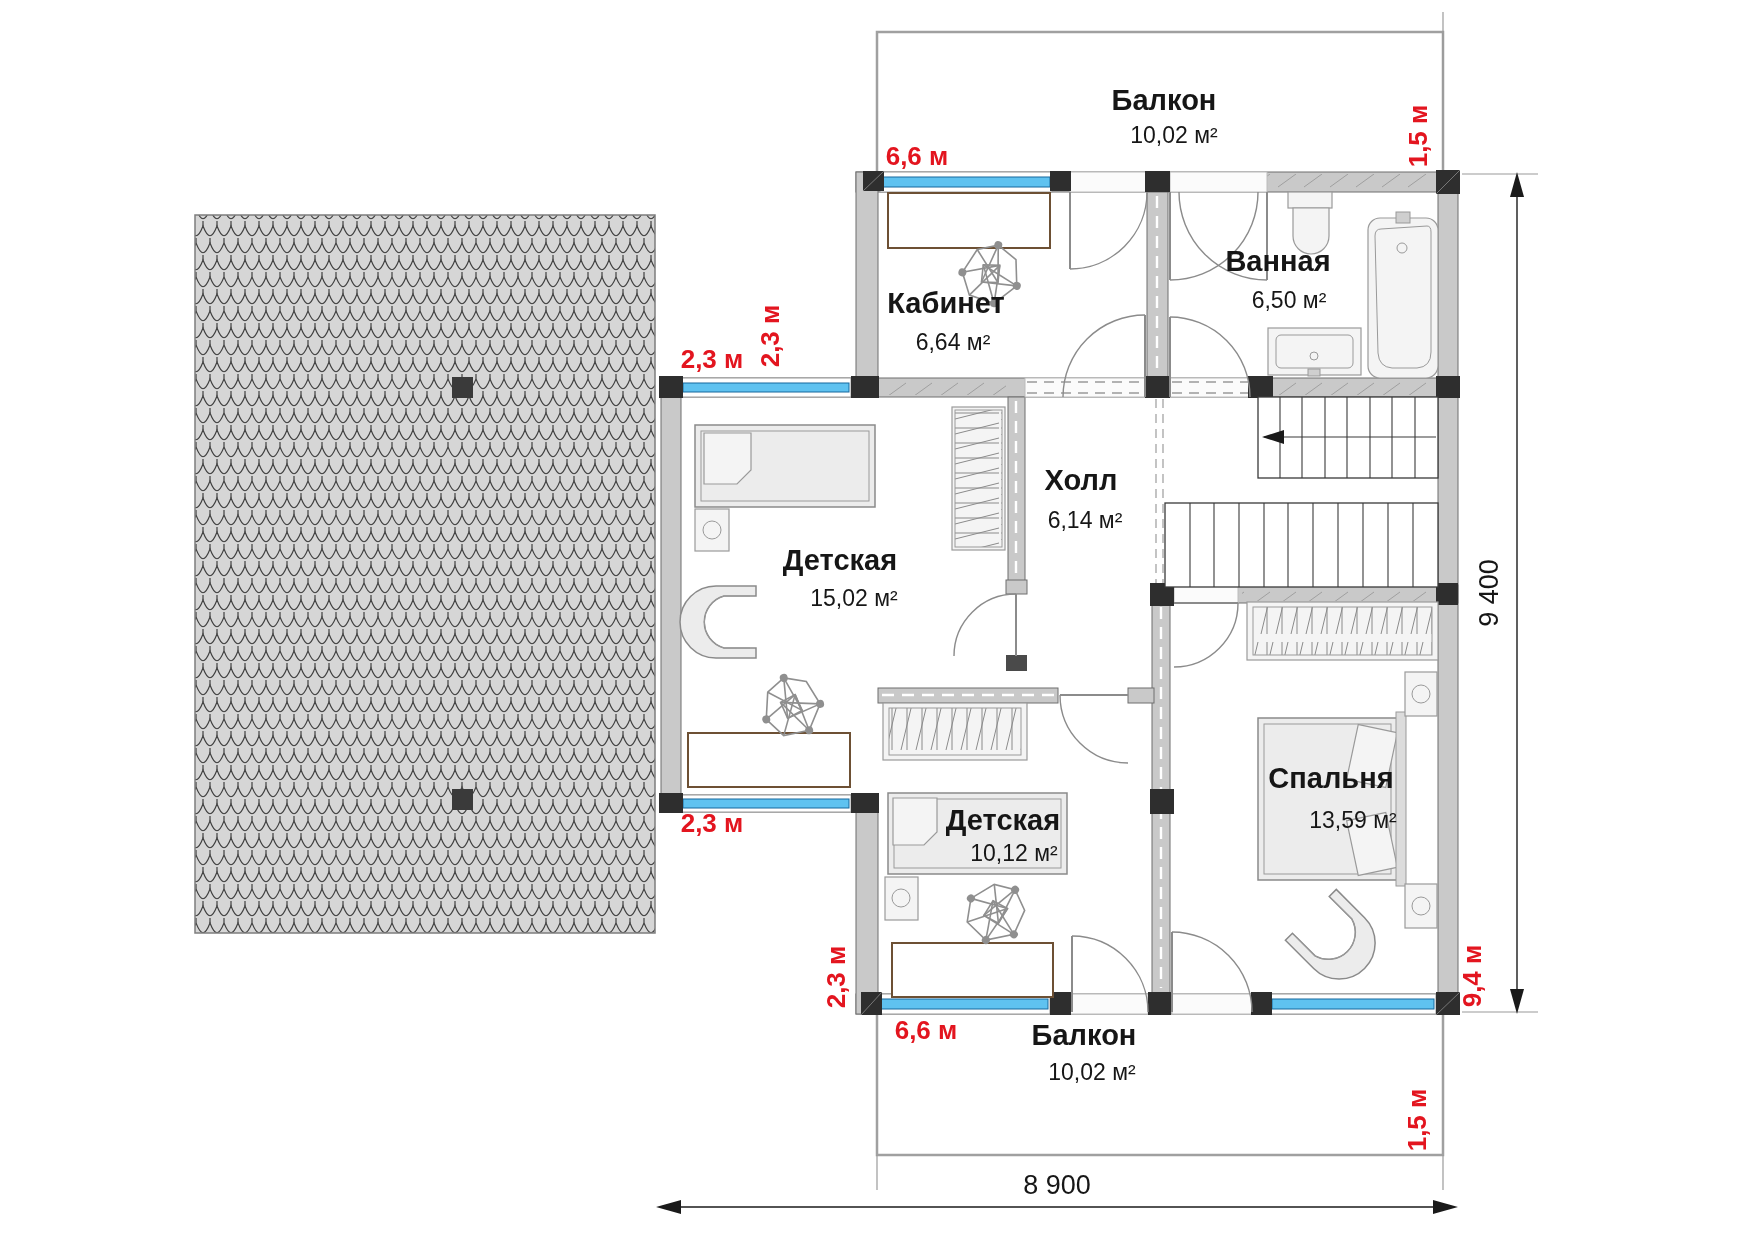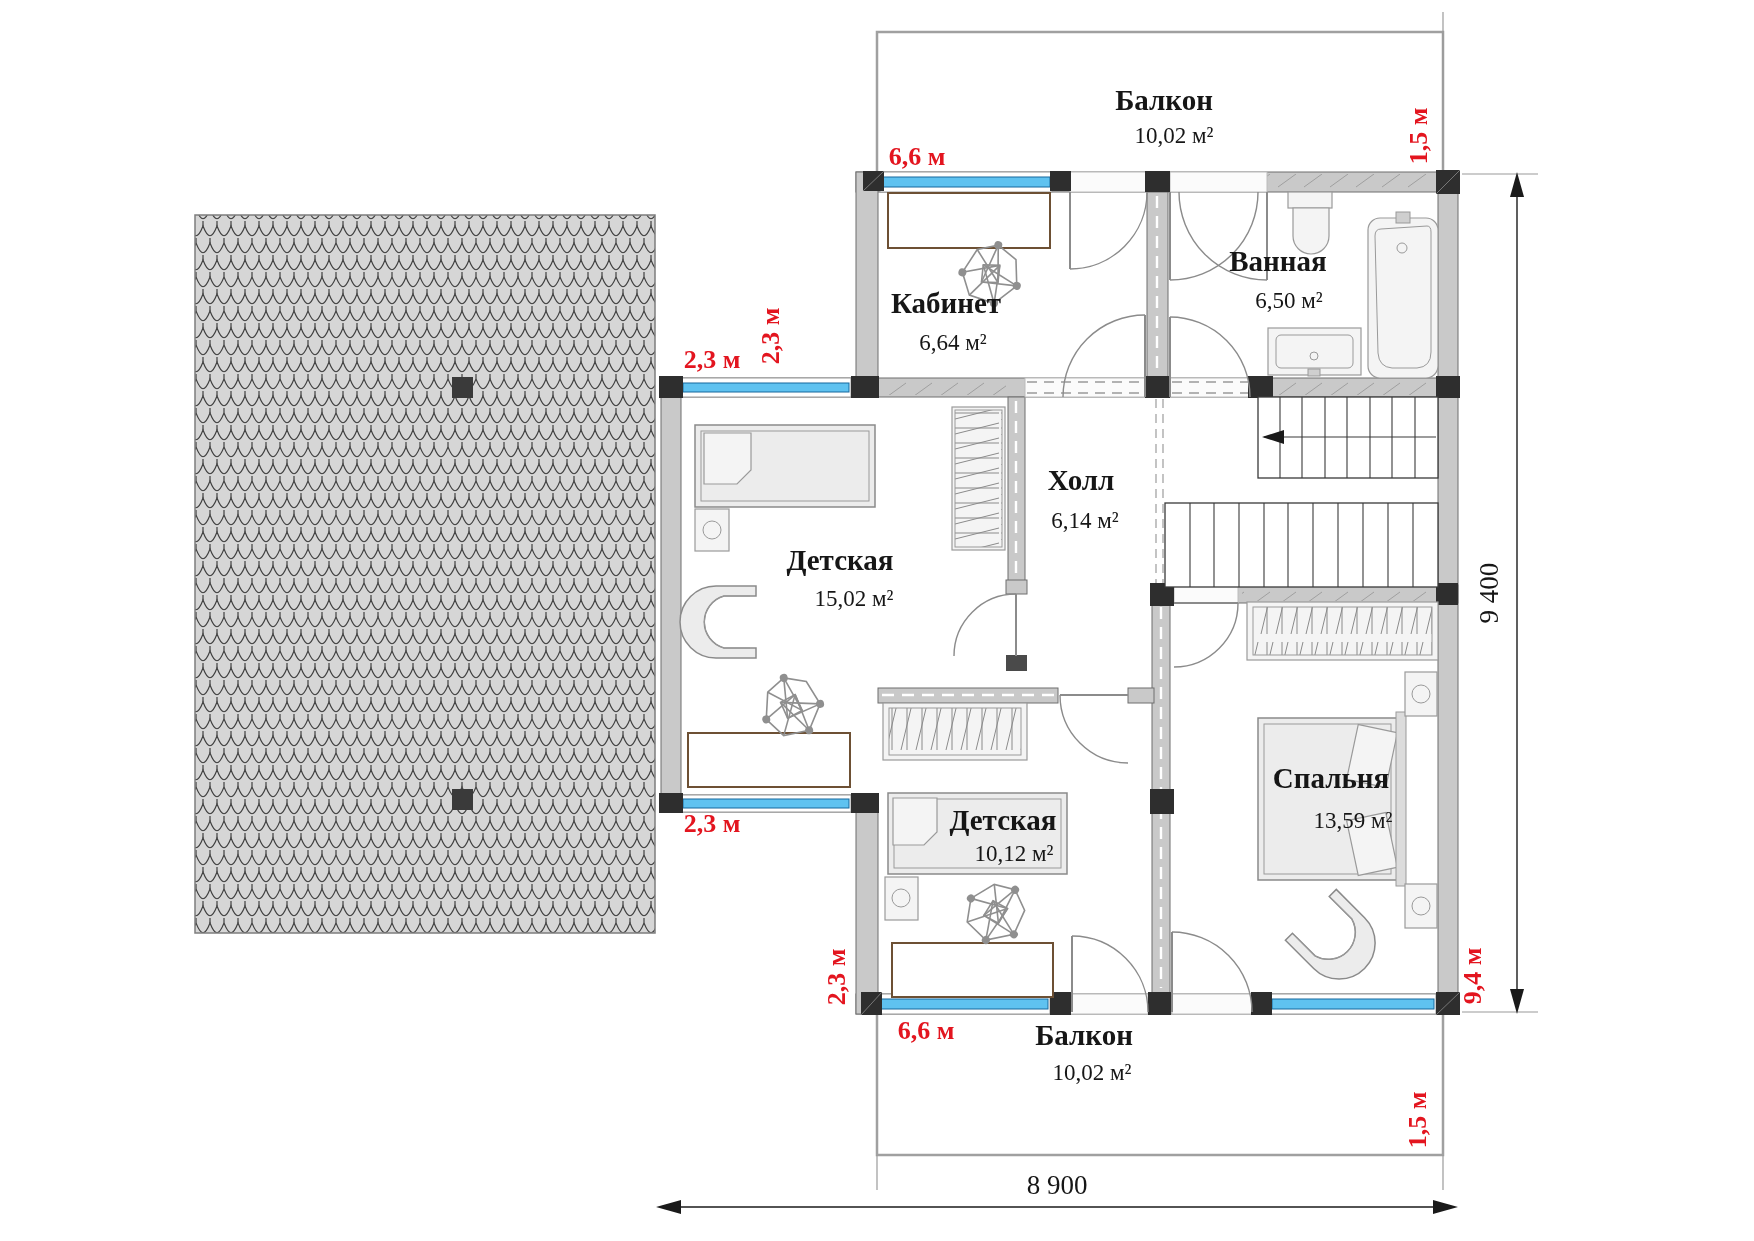--- a/index.html
+++ b/index.html
@@ -1,17 +1,17 @@
 <!DOCTYPE html>
 <html><head>
 <meta charset="utf-8">
 <style>
   html,body{margin:0;padding:0;background:#ffffff;}
   .page{position:relative;width:1754px;height:1241px;background:#fff;overflow:hidden;
-        font-family:Liberation Serif, serif;}
+        font-family:Liberation Sans, sans-serif;}
   svg{display:block}
   .wallstroke rect{stroke:#6e6e6e;stroke-width:1;}
   .winband{fill:#ffffff;stroke:#9a9a9a;stroke-width:1;}
   .winstroke rect{stroke:#17689e;stroke-width:1;}
   .opening{fill:#fbfbfb;stroke:#bcbcbc;stroke-width:1;}
   .dash-open{stroke:#9a9a9a;stroke-width:1.4;stroke-dasharray:10 7;fill:none;}
   .wall-dash{stroke:#ffffff;stroke-width:2.4;stroke-dasharray:12 8;fill:none;}
   .stair-dash{stroke:#ababab;stroke-width:1.4;stroke-dasharray:9 6;fill:none;}
   .door{fill:none;stroke:#8b8b8b;stroke-width:1.4;}
   .leaf{stroke:#8b8b8b;stroke-width:2;}

